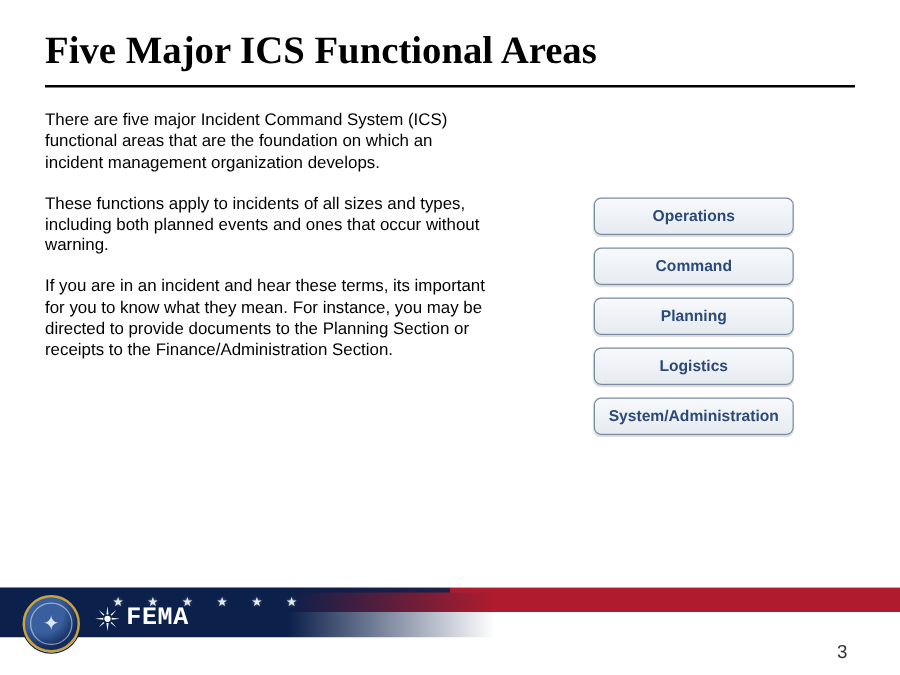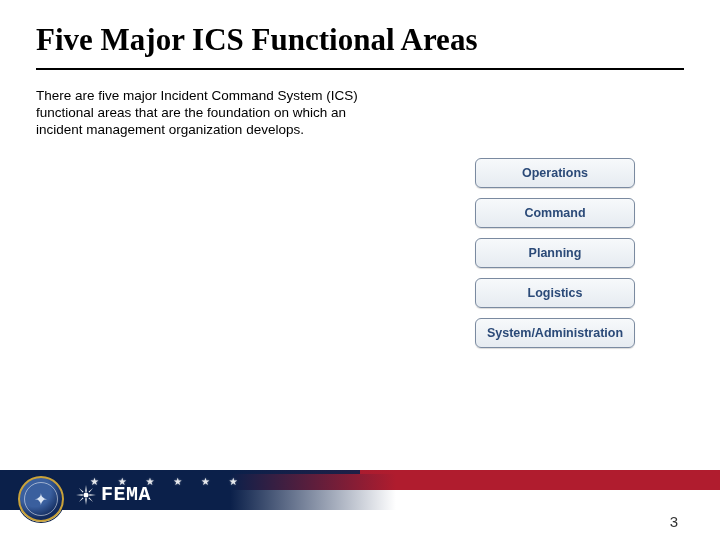--- a/index.html
+++ b/index.html
@@ -158,20 +158,22 @@
 <body>
 
 <div class="slide">
 
   <div class="title">Five Major ICS Functional Areas</div>
   <hr class="title-rule">
 
   <div class="content">
     <div class="col-text">
       <p>There are five major Incident Command System (ICS) functional areas that are the foundation on which an incident management organization develops.</p>
+      <p>These functions apply to incidents of all sizes and types, including both planned events and ones that occur without warning.</p>
+      <p>If you are in an incident and hear these terms, its important for you to know what they mean. For instance, you may be directed to provide documents to the Planning Section or receipts to the Finance/Administration Section.</p>
     </div>
     <div class="col-boxes">
       <div class="fn-box">Operations</div>
       <div class="fn-box">Command</div>
       <div class="fn-box">Planning</div>
       <div class="fn-box">Logistics</div>
       <div class="fn-box">System/Administration</div>
     </div>
   </div>
 

